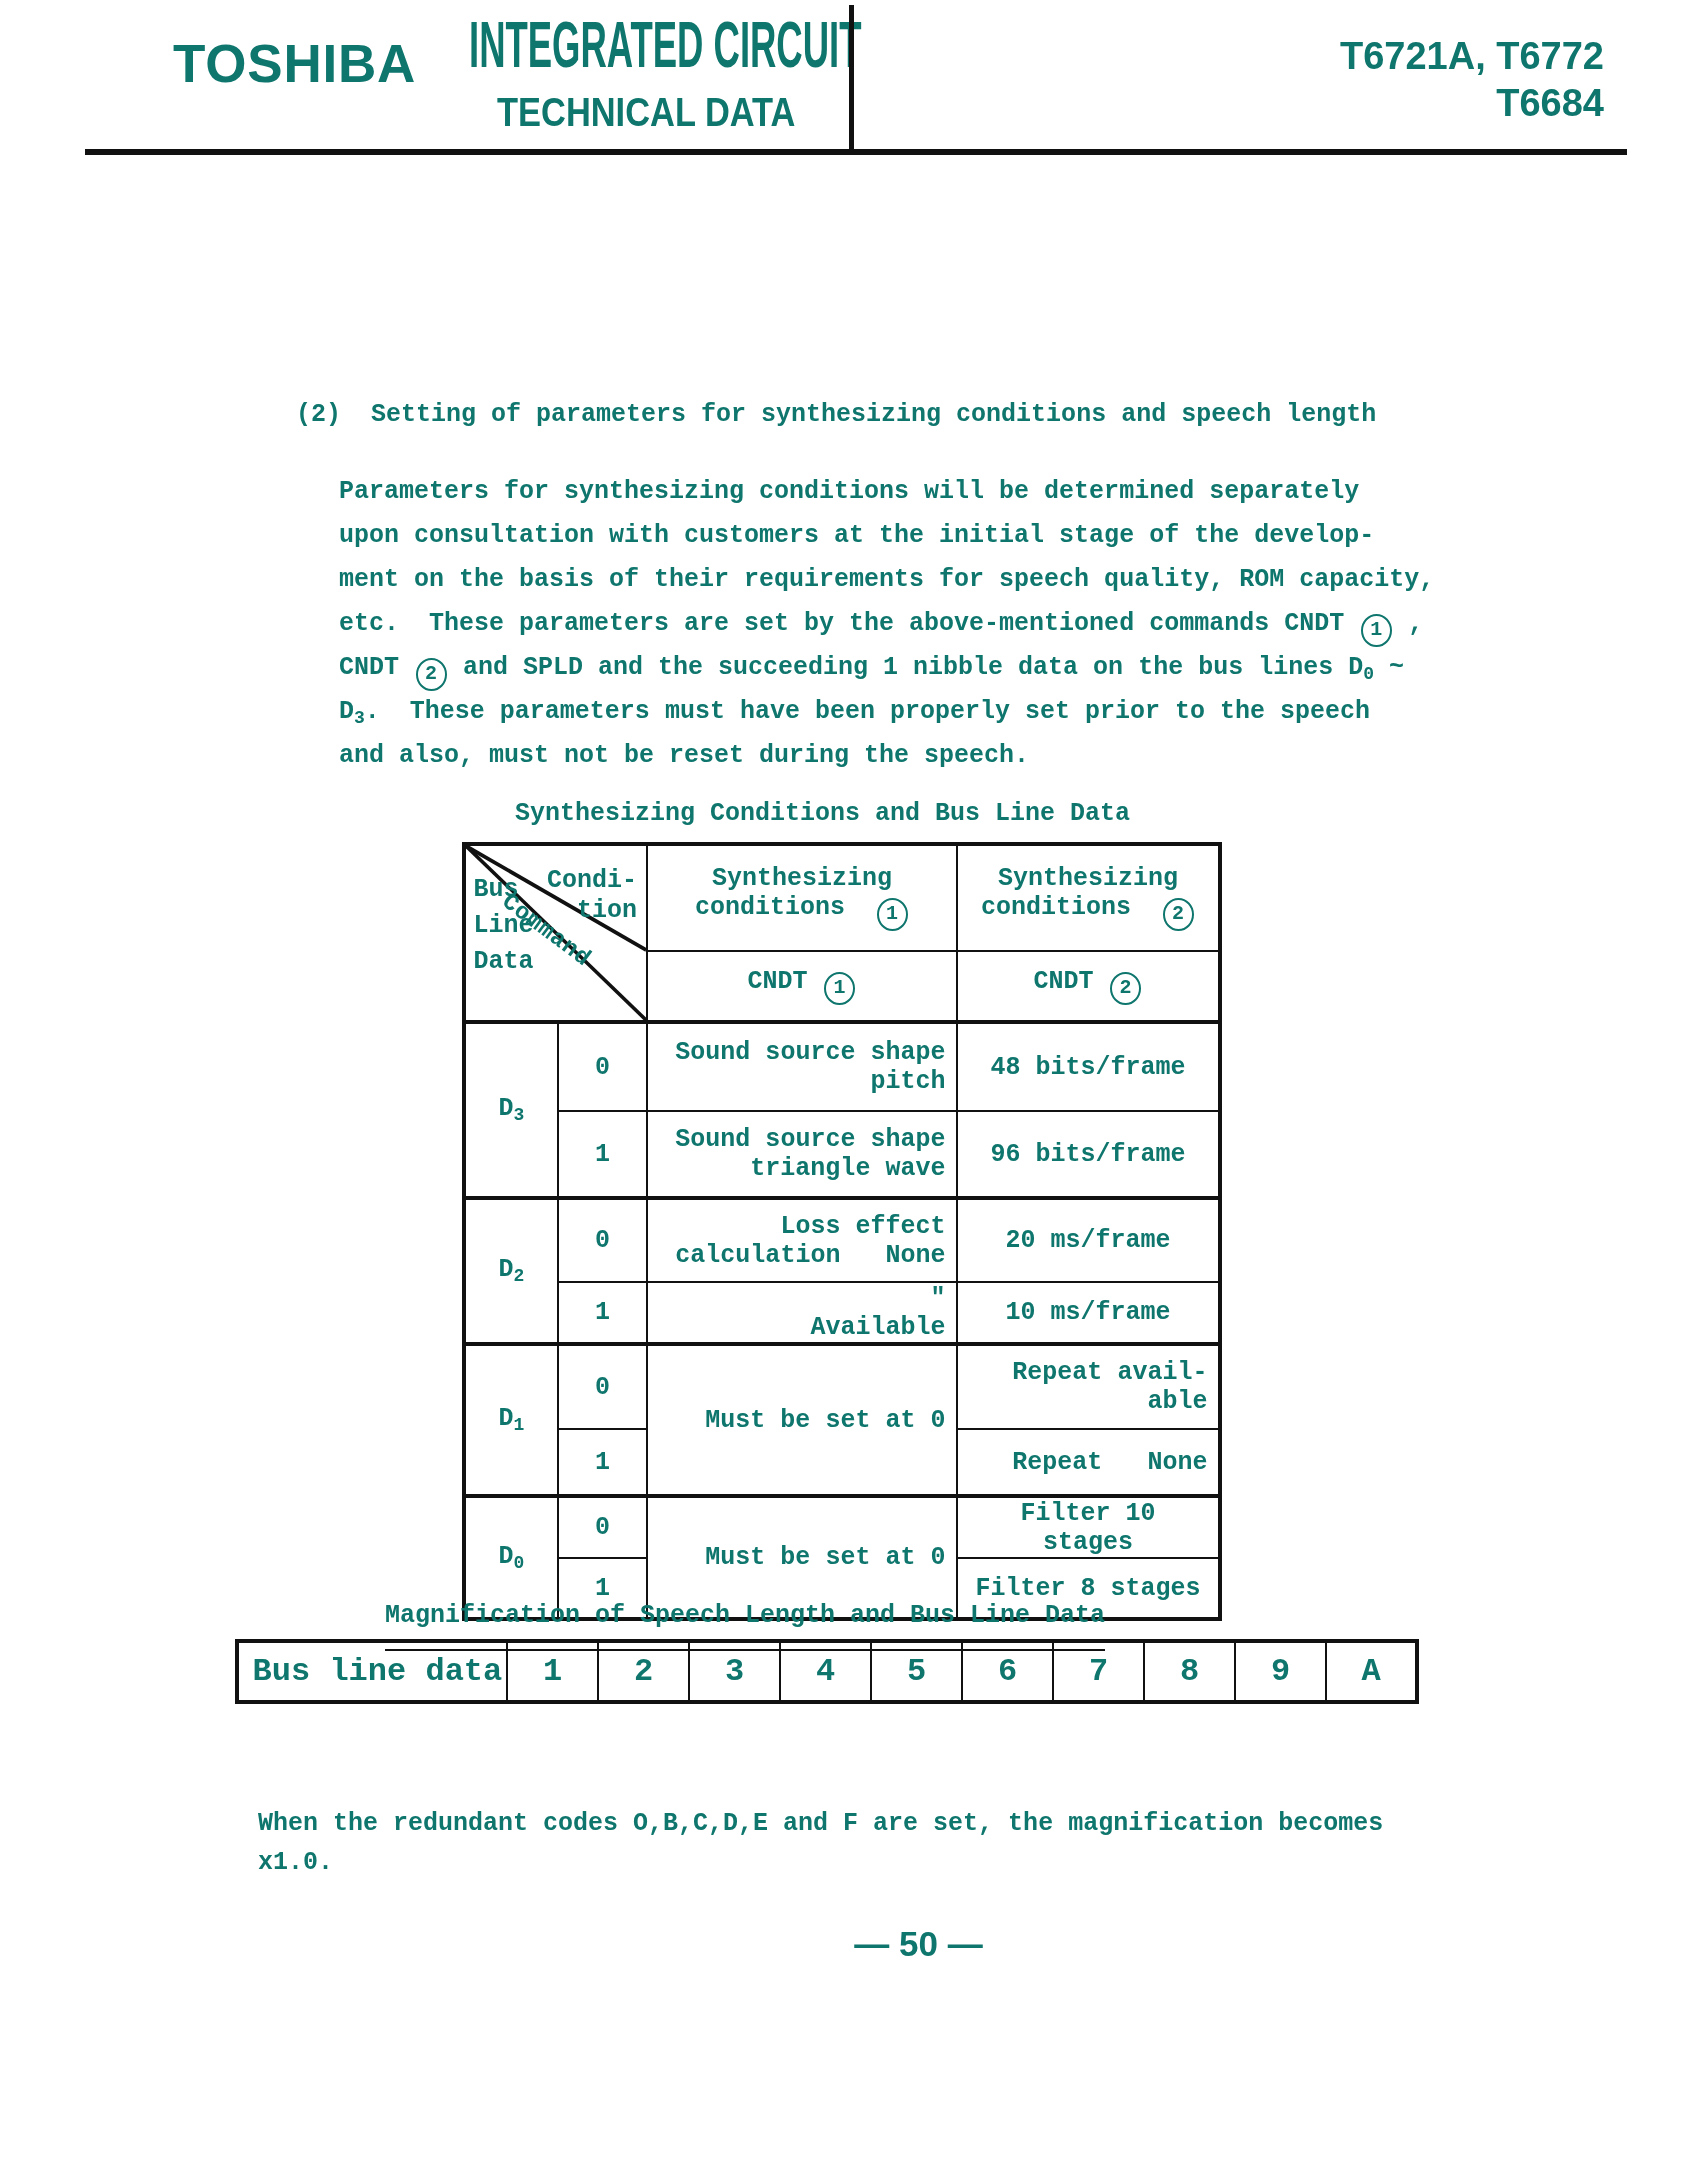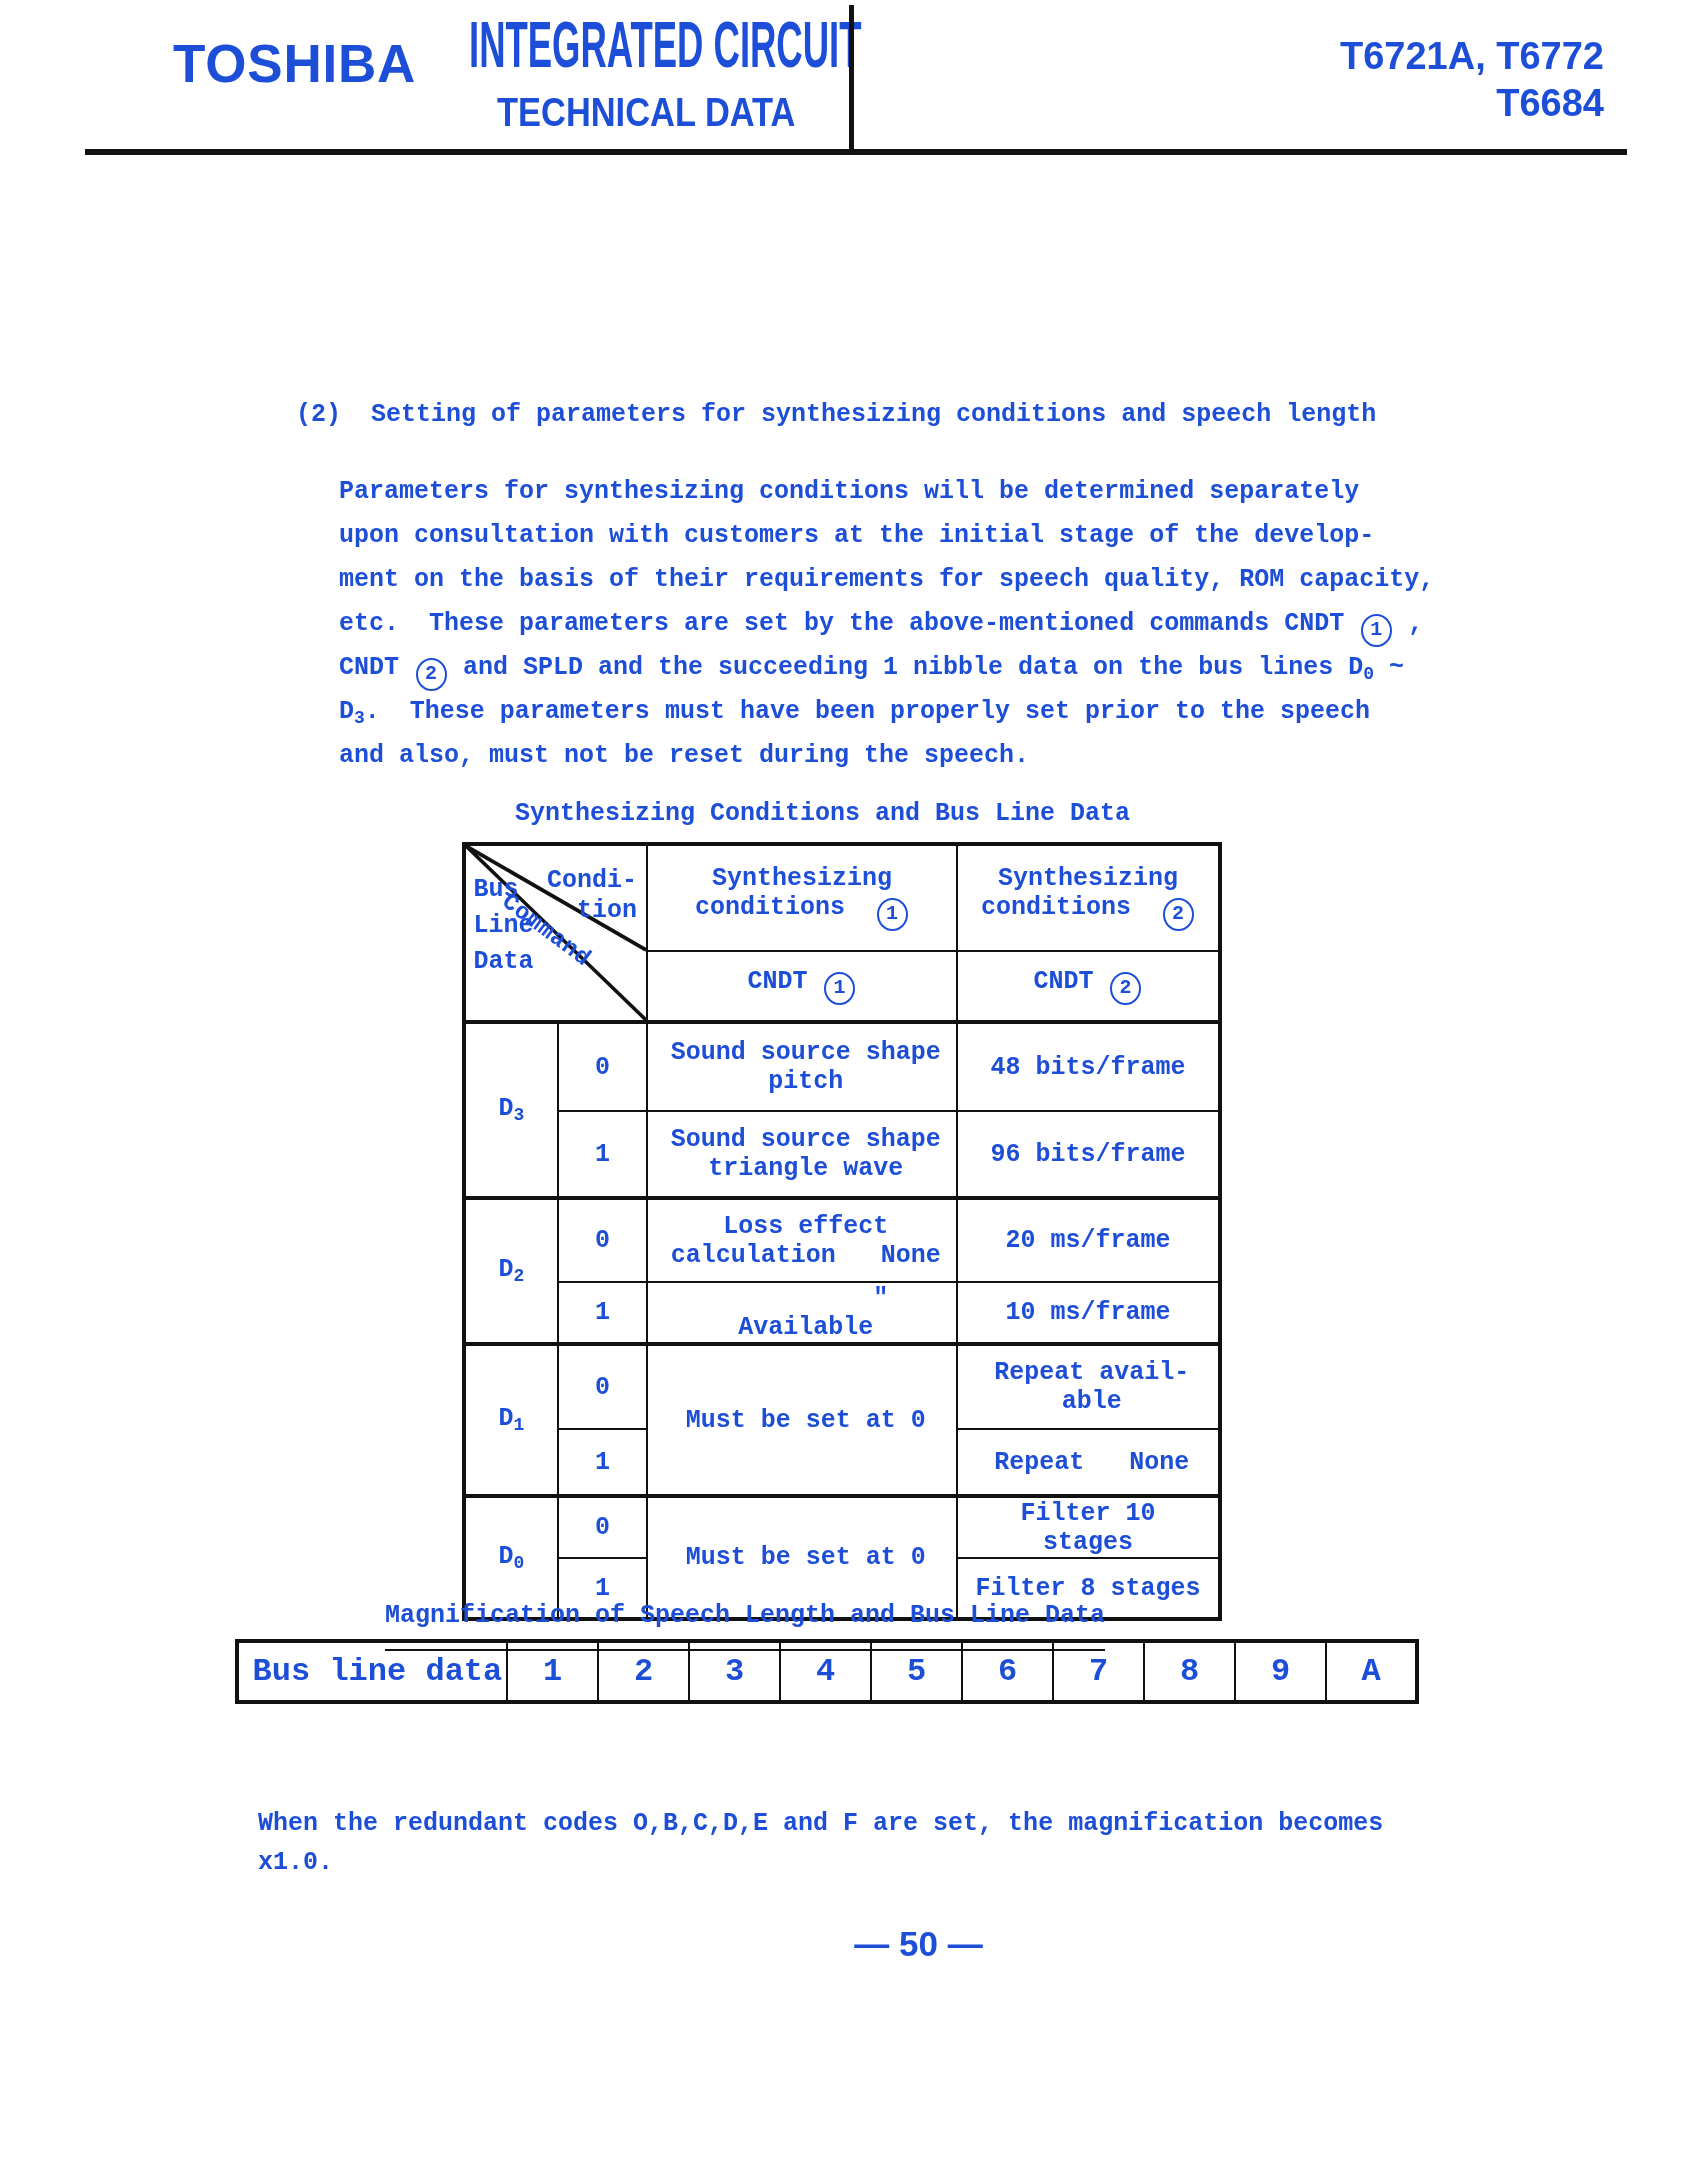--- a/index.html
+++ b/index.html
@@ -1,18 +1,18 @@
 <!DOCTYPE html>
 <html style="font-size:12px"><head>
 <meta charset="utf-8">
 <style>
   html,body { margin:0; padding:0; background:#e8e8e4; }
   .page {
     position:relative; width:1707px; height:2161px; margin:0 auto;
-    background:#ffffff; color:#1d4ed8;
+    background:#ffffff; color:#0f766e;
     font-family:"Liberation Mono", monospace; font-weight:bold;
     overflow:hidden;
   }
   .pre { white-space:pre-wrap; }
 
   
   .brand { position:absolute; left:173px; top:33px;
     font-family:"Liberation Sans", sans-serif; font-weight:900;
     font-size:53px; letter-spacing:0.8px; }
   .doc1 { position:absolute; left:469px; top:7.6px;
@@ -46,21 +46,21 @@
   .tbl1 th, .tbl1 td { border:2.3px solid #111; font-size:25px; font-weight:bold;
     vertical-align:middle; padding:0 10.6px; white-space:pre-wrap; }
   .tbl1 tr.hr1 { height:79px; }
   .tbl1 tr.hr2 { height:53px; }
   .tbl1 tr.r3 { height:89px; } .tbl1 tr.r4 { height:87px; }
   .tbl1 tr.r5 { height:84px; } .tbl1 tr.r6 { height:62px; }
   .tbl1 tr.r7 { height:85px; } .tbl1 tr.r8 { height:67px; }
   .tbl1 tr.r9 { height:62px; }  .tbl1 tr.r10 { height:61px; }
   .tbl1 tr.gsep > th, .tbl1 tr.gsep > td { border-top:4.5px solid #111; }
   .tbl1 .ctr { text-align:center; }
-  .tbl1 .lft { text-align:center; padding-left:18px; }
+  .tbl1 .lft { text-align:right; padding-left:18px; }
   .tbl1 td.c1 { border-left-style:dashed; }
   .corner { position:relative; padding:0 !important; }
   .corner svg { position:absolute; left:0; top:0; width:100%; height:100%; }
   .c-top  { position:absolute; top:20px;  right:9px; text-align:right; line-height:30px; }
   .c-left { position:absolute; left:7.6px; top:26px; text-align:left; line-height:36px; }
   .c-diag { position:absolute; left:47px; top:42px; transform:rotate(37deg);
             transform-origin:0 0; font-size:23.5px; letter-spacing:0.8px; }
 
   
   .t2-title { position:absolute; left:385px; top:1601px; font-size:25px;

